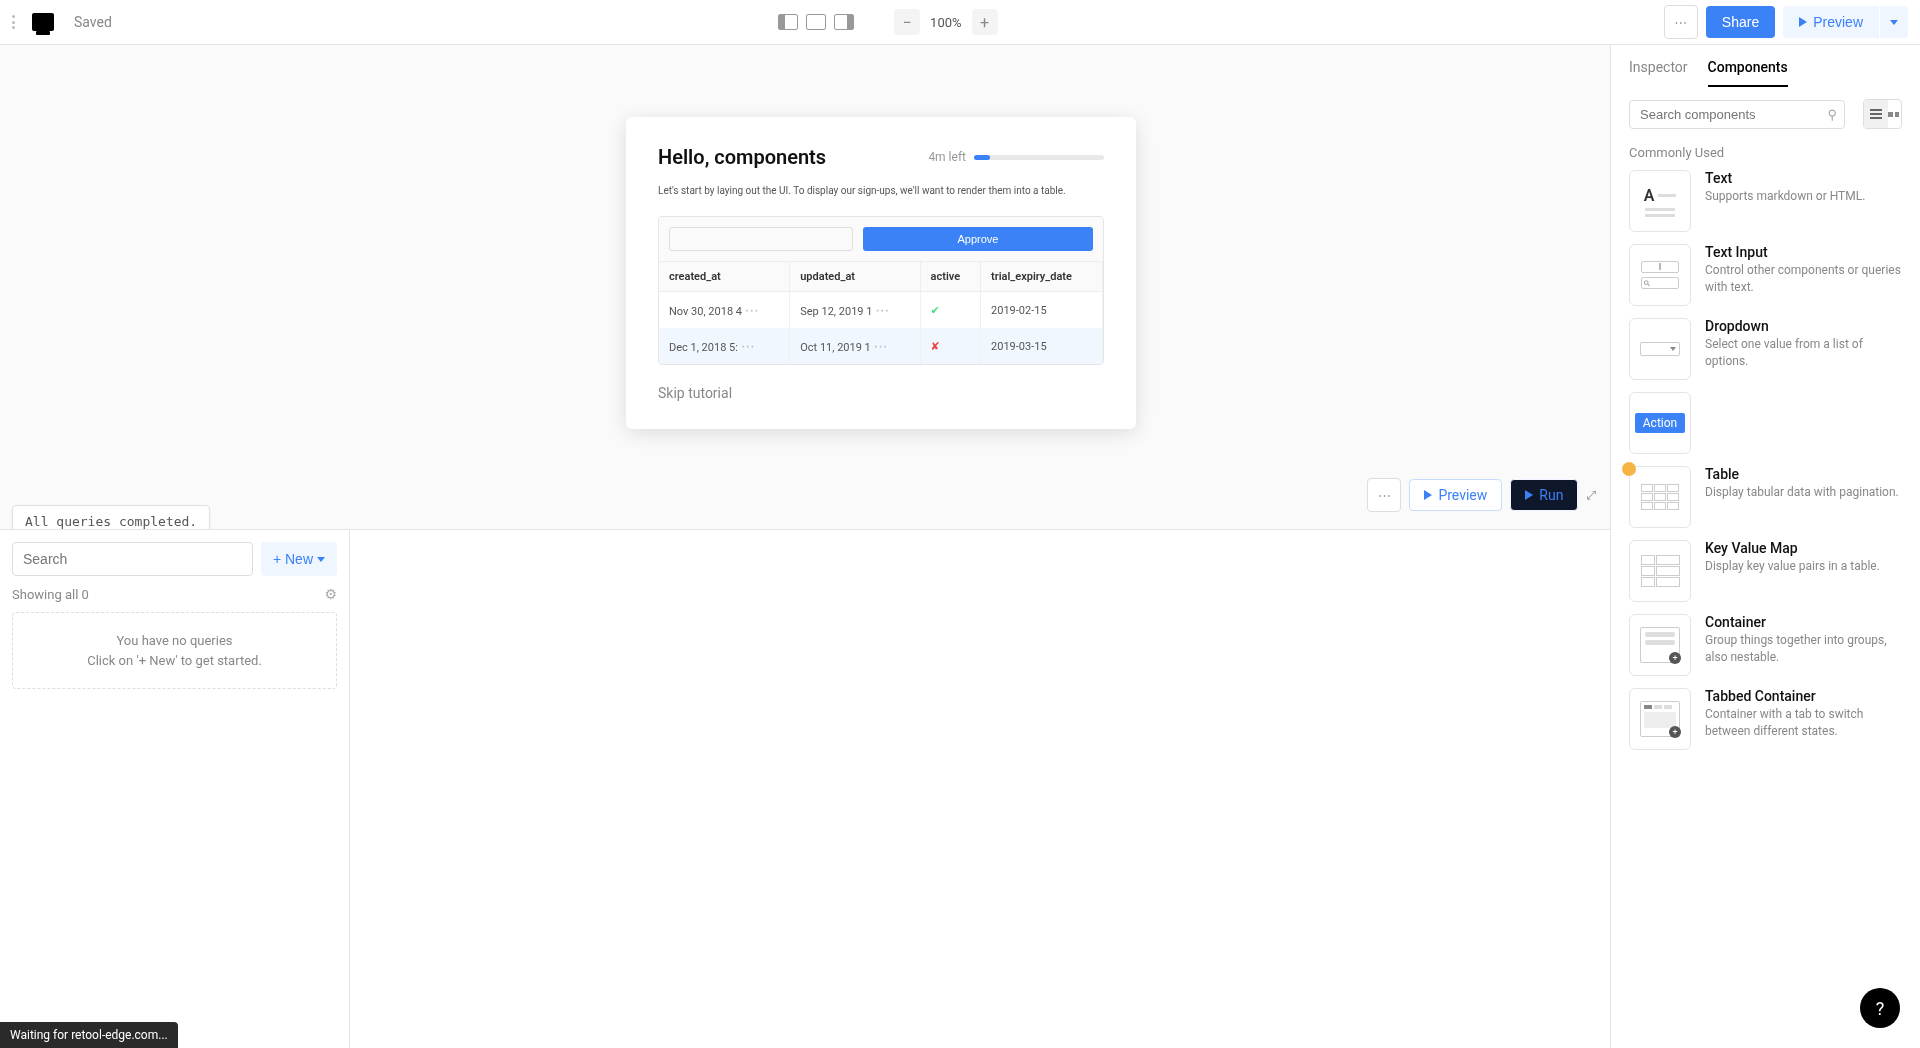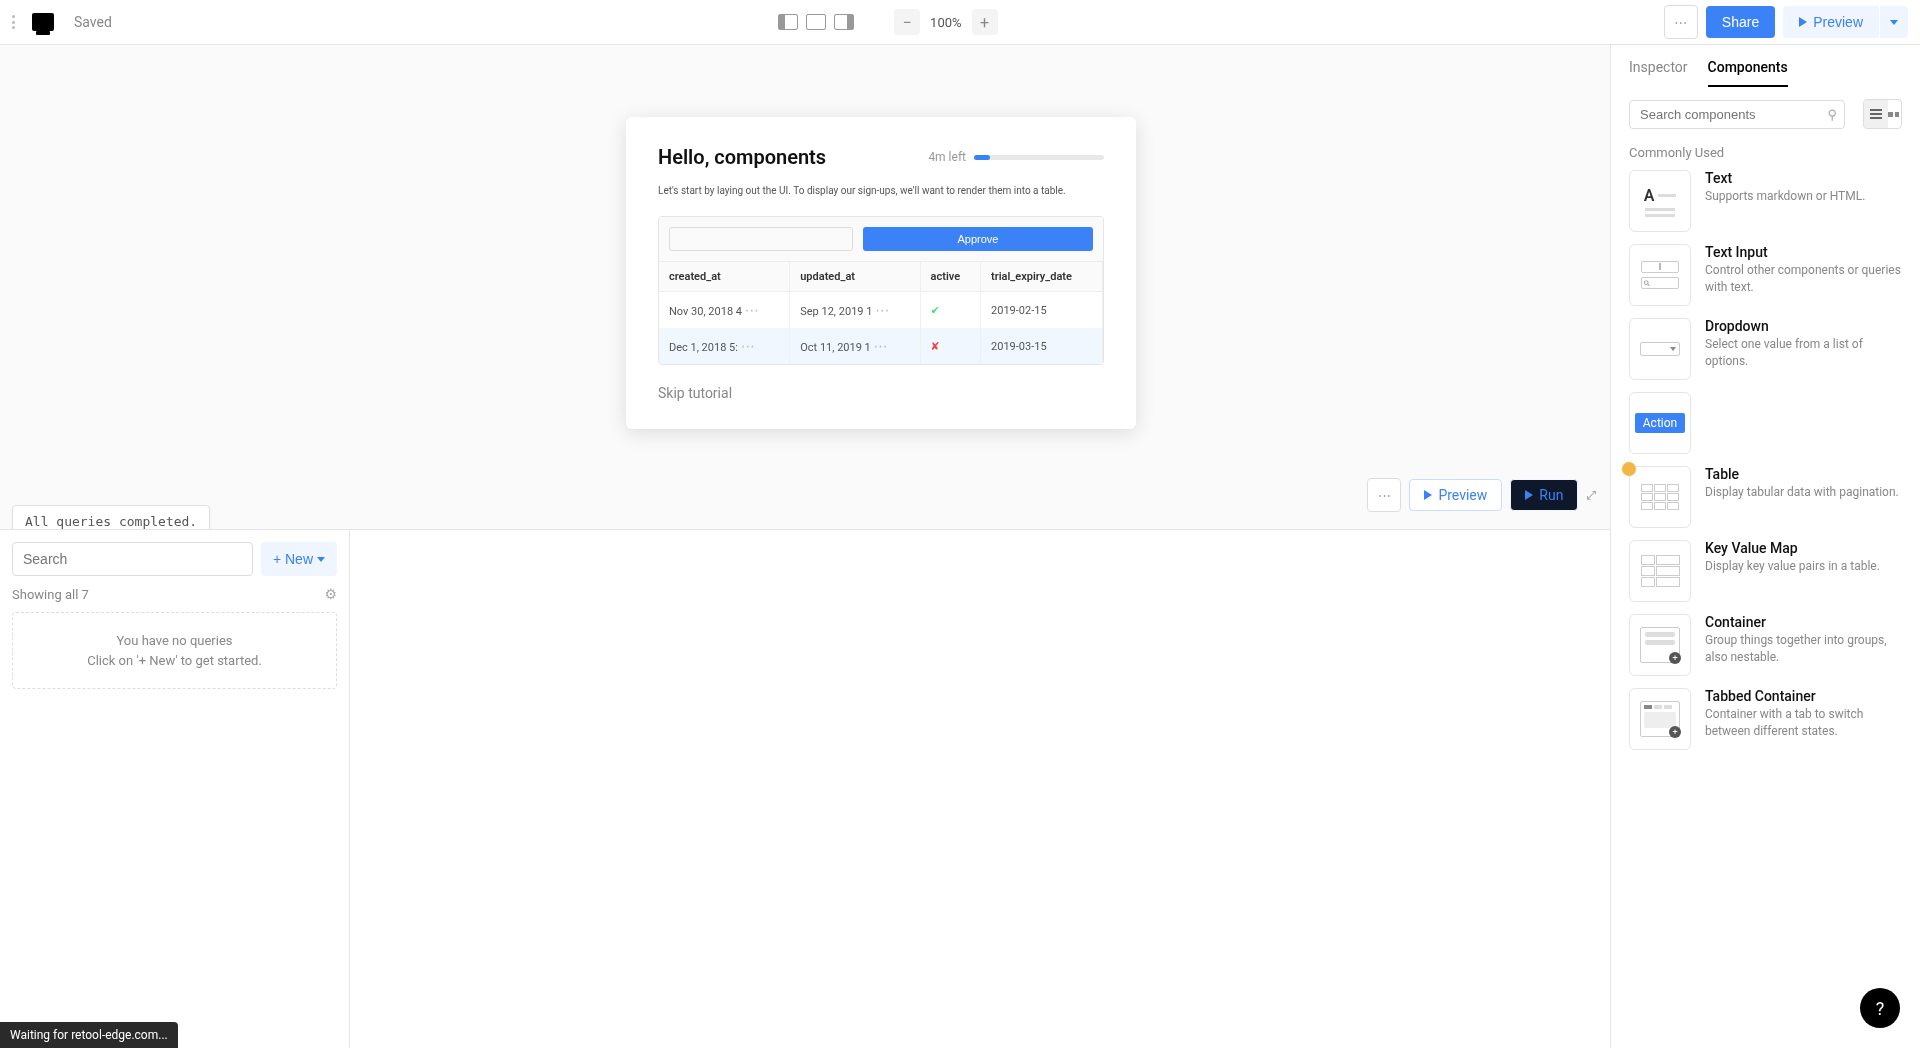--- a/index.html
+++ b/index.html
@@ -352,21 +352,21 @@
 <div class="bottom-panel">
   <div class="bottom-left">
     <div class="bottom-left-top">
       <input class="search-input" placeholder="Search" style="">
       <button class="new-btn">
           <span>+ New</span>
           <span class="chevron-down"></span>
         </button>
     </div>
     <div class="showing-row">
-      <div class="showing-text">Showing all 7</div>
+      <div class="showing-text">Showing all 0</div>
       <div class="filter-icon">⚙</div>
     </div>
     <div class="empty-box">
       <div>You have no queries</div>
       <div>Click on '+ New' to get started.</div>
     </div>
   </div>
   <div class="bottom-right">
     <div class="bottom-right-toolbar">
       <div class="tb-icon-btn">⋯</div>

